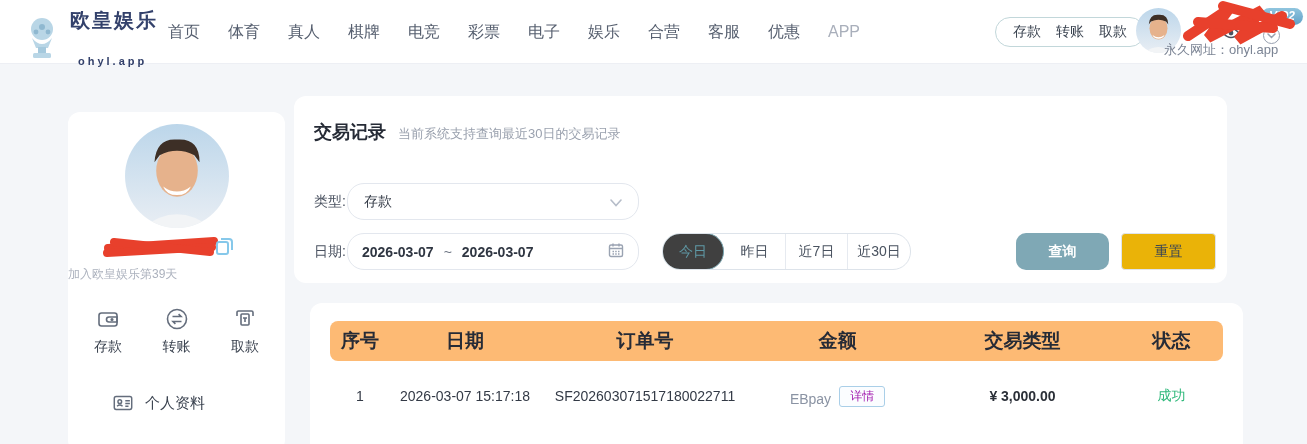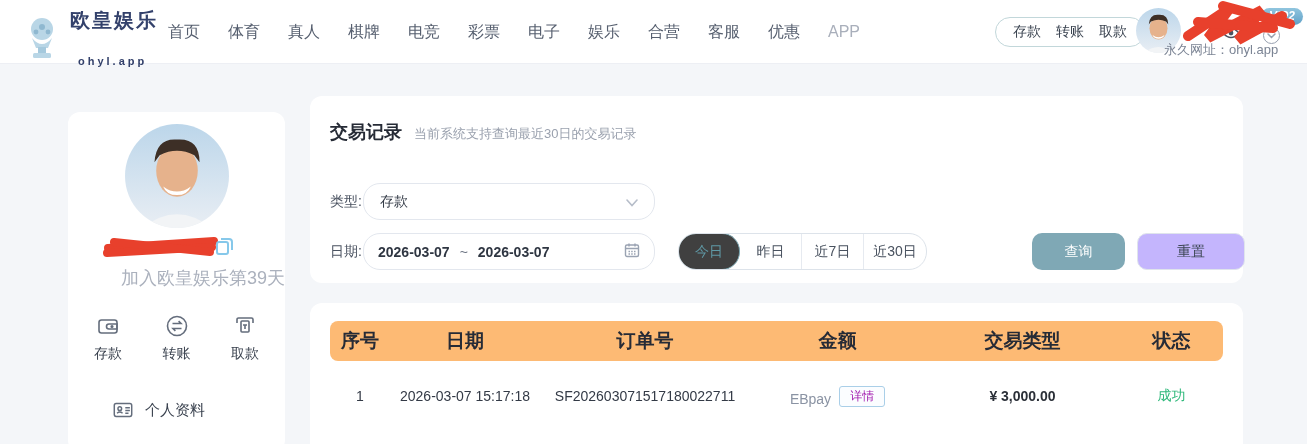--- a/index.html
+++ b/index.html
@@ -20,44 +20,44 @@
   .vip-badge { position:absolute; left:1261px; top:8px; padding:1px 8px 2px; border-radius:9px; background:linear-gradient(180deg,#90c5de,#60a0c7); color:#fff; font-size:12px; font-style:italic; font-weight:bold; z-index:3; }
   .eye-ico { position:absolute; left:1222px; top:26px; z-index:3; }
   .chev-circle { position:absolute; left:1263px; top:27px; width:17px; height:17px; border:1.5px solid #98a1b0; border-radius:50%; display:flex; align-items:center; justify-content:center; z-index:3; }
   .perm-url { position:absolute; left:1152px; top:41px; font-size:13px; color:#7b8494; z-index:3; white-space:nowrap;margin-left:12px; }
   .scribble-top { position:absolute; left:1178px; top:0px; z-index:4; }
 
   
   .side-card { position:absolute; left:68px; top:112px; width:217px; height:340px; background:#fff; border-radius:12px; }
   .avatar-lg { width:104px; height:104px; border-radius:50%; overflow:hidden; margin:12px auto 0; }
   .side-scribble-row { position:relative; height:30px; margin-top:4px; }
-  .join-text { text-align:right; font-size:18px; color:#abb1bd; margin-top:4px; }
+  .join-text { text-align:left; font-size:12px; color:#abb1bd; margin-top:4px; }
   .side-actions { display:flex; justify-content:space-between; padding:0 26px; margin-top:24px; }
   .side-action { display:flex; flex-direction:column; align-items:center; gap:7px; font-size:14px; color:#39414e; cursor:pointer; }
   .side-menu-item { display:flex; align-items:center; gap:11px; margin:36px 0 0 44px; font-size:15px; color:#39414e; cursor:pointer; }
   .ico { color:#646d7c; display:inline-flex; }
 
   
-  .card1 { position:absolute; left:310px; top:96px; width:933px; height:187px; background:#fff; border-radius:12px; }
+  .card1 { position:absolute; left:294px; top:96px; width:933px; height:187px; background:#fff; border-radius:12px; }
   .card2 { position:absolute; left:310px; top:303px; width:933px; height:157px; background:#fff; border-radius:12px 12px 0 0; }
   .title-row { position:absolute; left:20px; top:24px; display:flex; align-items:baseline; gap:12px; }
   .page-title { font-size:18px; font-weight:bold; color:#262b36; }
   .page-sub { font-size:13px; color:#9aa1ae; }
   .f-label { position:absolute; left:20px; font-size:14px; color:#4a5260; }
   .select-box { position:absolute; left:53px; top:87px; width:292px; height:37px; border:1px solid #e3e7ee; border-radius:17px; display:flex; align-items:center; padding:0 16px; font-size:14px; color:#333a46; background:#fff; cursor:pointer; }
   .select-box .chev { margin-left:auto; color:#b6bdc9; }
   .date-box { position:absolute; left:53px; top:137px; width:292px; height:37px; border:1px solid #e3e7ee; border-radius:17px; display:flex; align-items:center; gap:10px; padding:0 14px; font-size:14px; font-weight:bold; color:#2f3642; background:#fff; cursor:pointer; }
   .date-box .sep { font-weight:normal; color:#6a7280; }
   .date-box .cal { margin-left:auto; color:#9aa3b2; }
   .quick-group { position:absolute; left:368px; top:137px; height:37px; display:flex; border:1px solid #dde3ea; border-radius:18px; overflow:hidden; background:#fff; }
   .quick-group span { width:62px; display:flex; align-items:center; justify-content:center; font-size:14px; color:#49525f; border-right:1px solid #e6eaf0; cursor:pointer; }
   .quick-group span:last-child { border-right:none; }
   .quick-group span.active { color:#5f99a6; border:1px solid #7aa6b1; border-radius:18px; margin:-1px 0 -1px -1px; background:#404040; }
-  .btn-query { position:absolute; left:722px; top:137px; width:93px; height:37px; background:#7fa8b5; border:none; border-radius:10px; color:#fff; font-size:14px; font-weight:normal; cursor:pointer; font-family:inherit; }
-  .btn-reset { position:absolute; left:827px; top:137px; width:108px; height:37px; background:#c4b5fd; border:1px solid #dfe4ec; border-radius:10px; color:#3c4654; font-size:14px; cursor:pointer; font-family:inherit; }
+  .btn-query { position:absolute; left:722px; top:137px; width:93px; height:37px; background:#7fa8b5; border:none; border-radius:10px; color:#fff; font-size:14px; font-weight:bold; cursor:pointer; font-family:inherit; }
+  .btn-reset { position:absolute; left:827px; top:137px; width:95px; height:37px; background:#eab308; border:1px solid #dfe4ec; border-radius:4px; color:#3c4654; font-size:14px; cursor:pointer; font-family:inherit; }
 
   
   .tbl-head { position:absolute; left:20px; top:18px; width:893px; height:40px; background:#fdba74; border-radius:8px; display:grid; grid-template-columns:60px 150px 210px 175px 195px 103px; align-items:center; font-size:19px; font-weight:bold; color:#262b36; }
   .tbl-head div { text-align:center; }
   .tbl-row { position:absolute; left:20px; top:68px; width:893px; height:50px; display:grid; grid-template-columns:60px 150px 210px 175px 195px 103px; align-items:center; font-size:14px; color:#333a46; }
   .tbl-row div { text-align:center; }
   .cell-type { display:flex; align-items:flex-end; justify-content:center; gap:8px; color:#8a93a3; }
   .detail-badge { font-size:12px; color:#a21caf; border:1px solid #aacfe8; border-radius:3px; padding:1px 10px; background:#fbfdff; cursor:pointer; }
   .cell-amount { font-weight:bold; color:#2b3038; }
   .cell-status { color:#2eb87a; }

